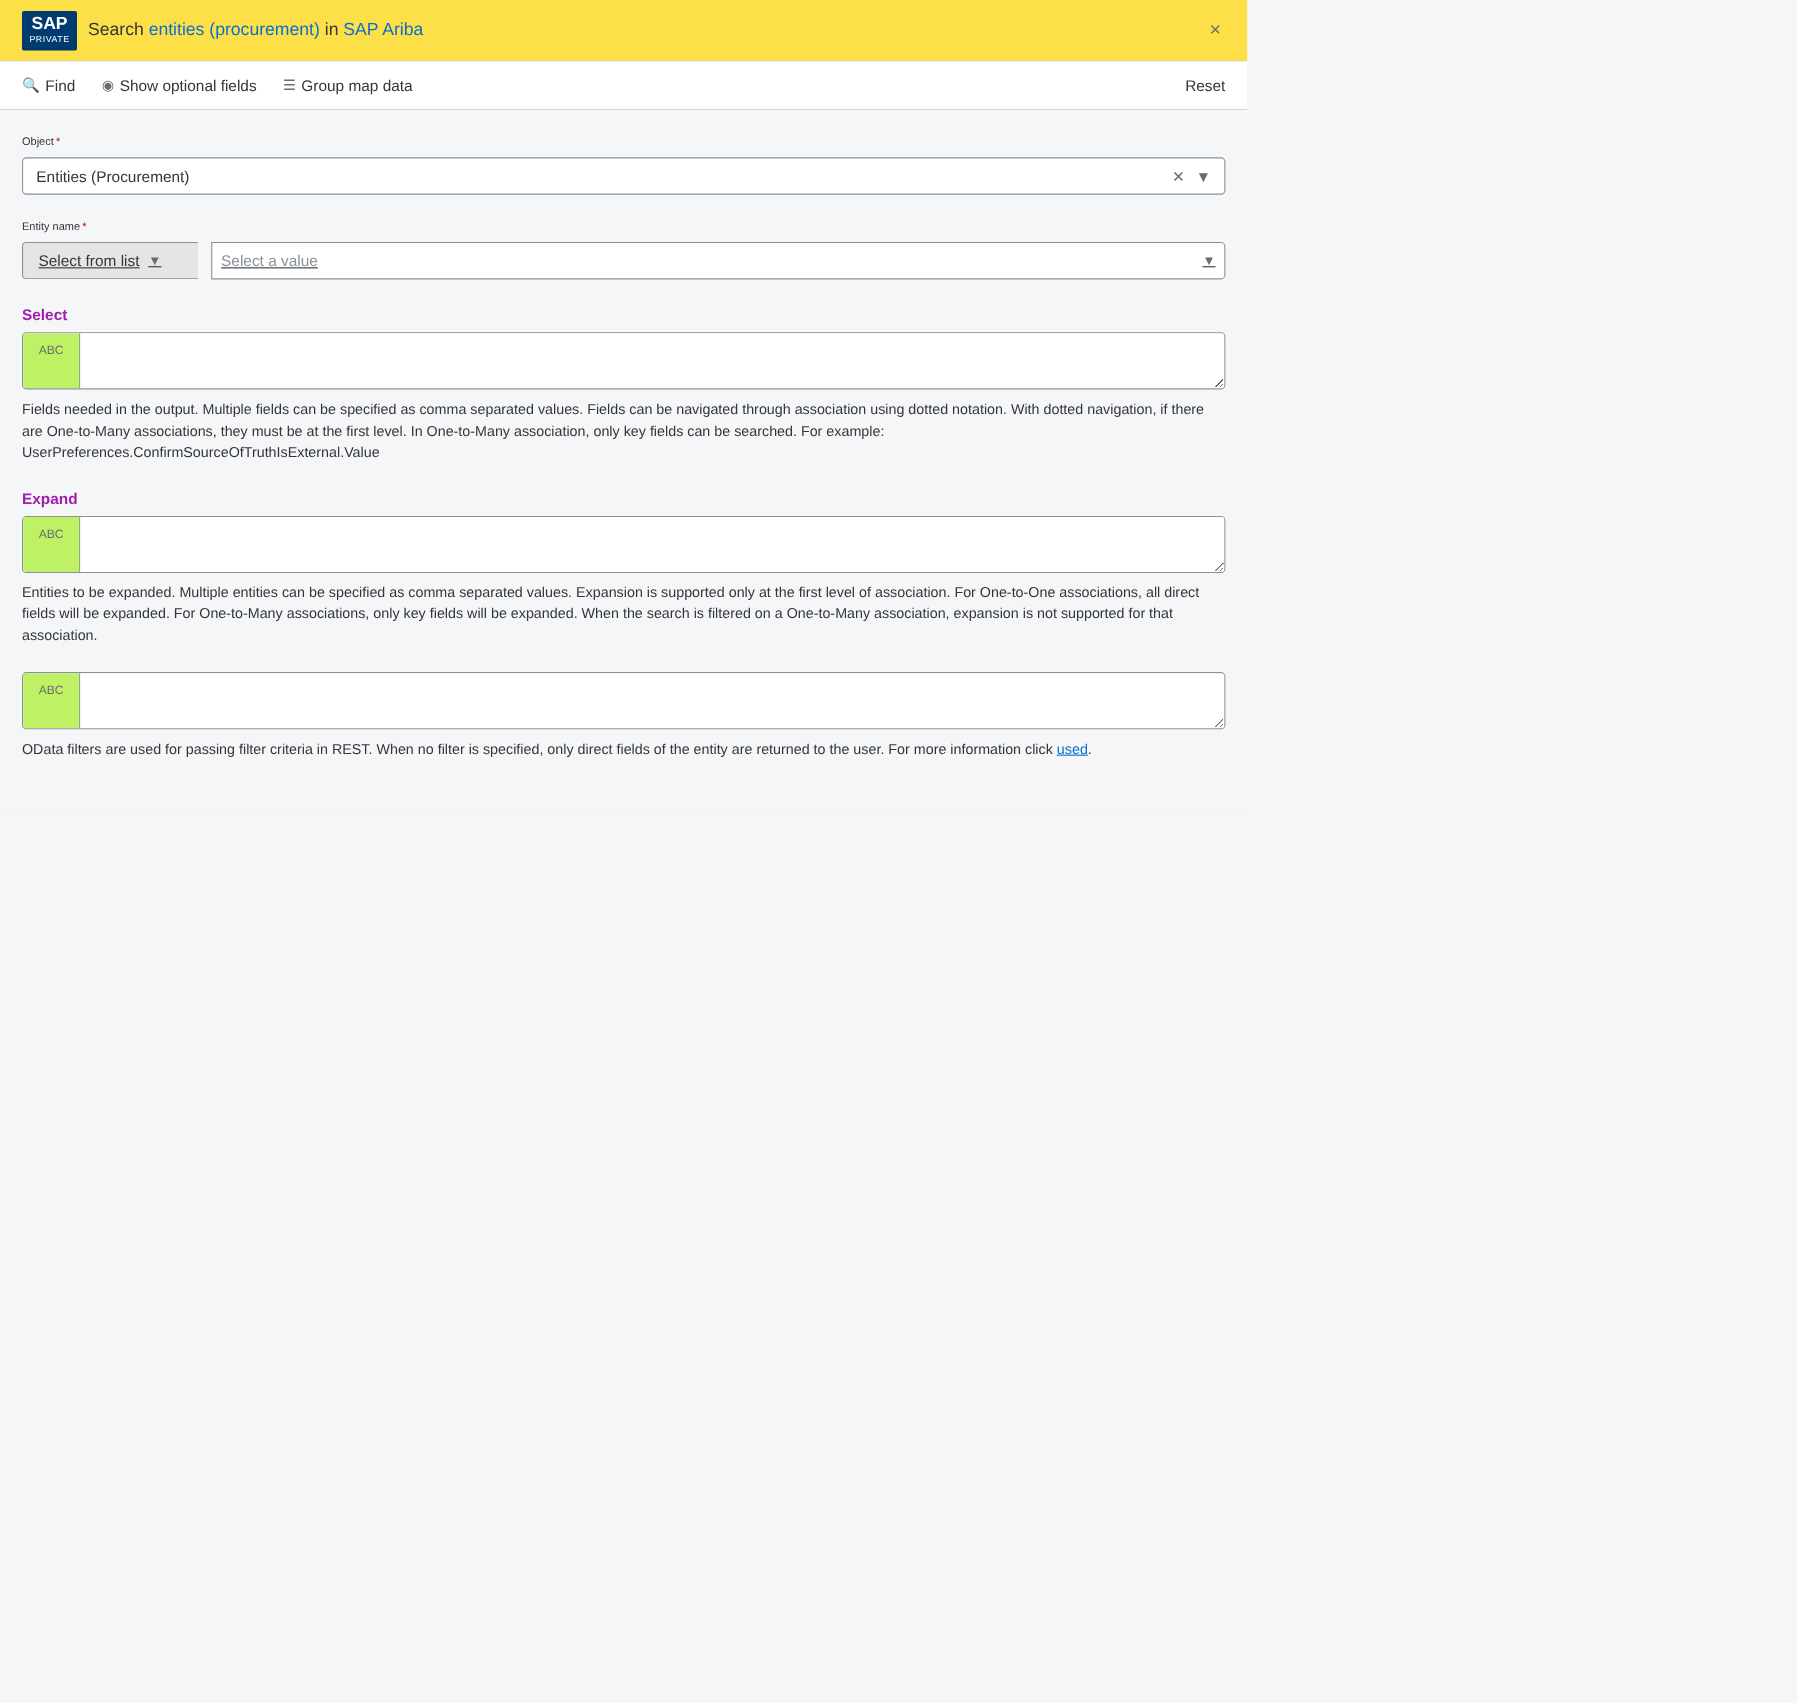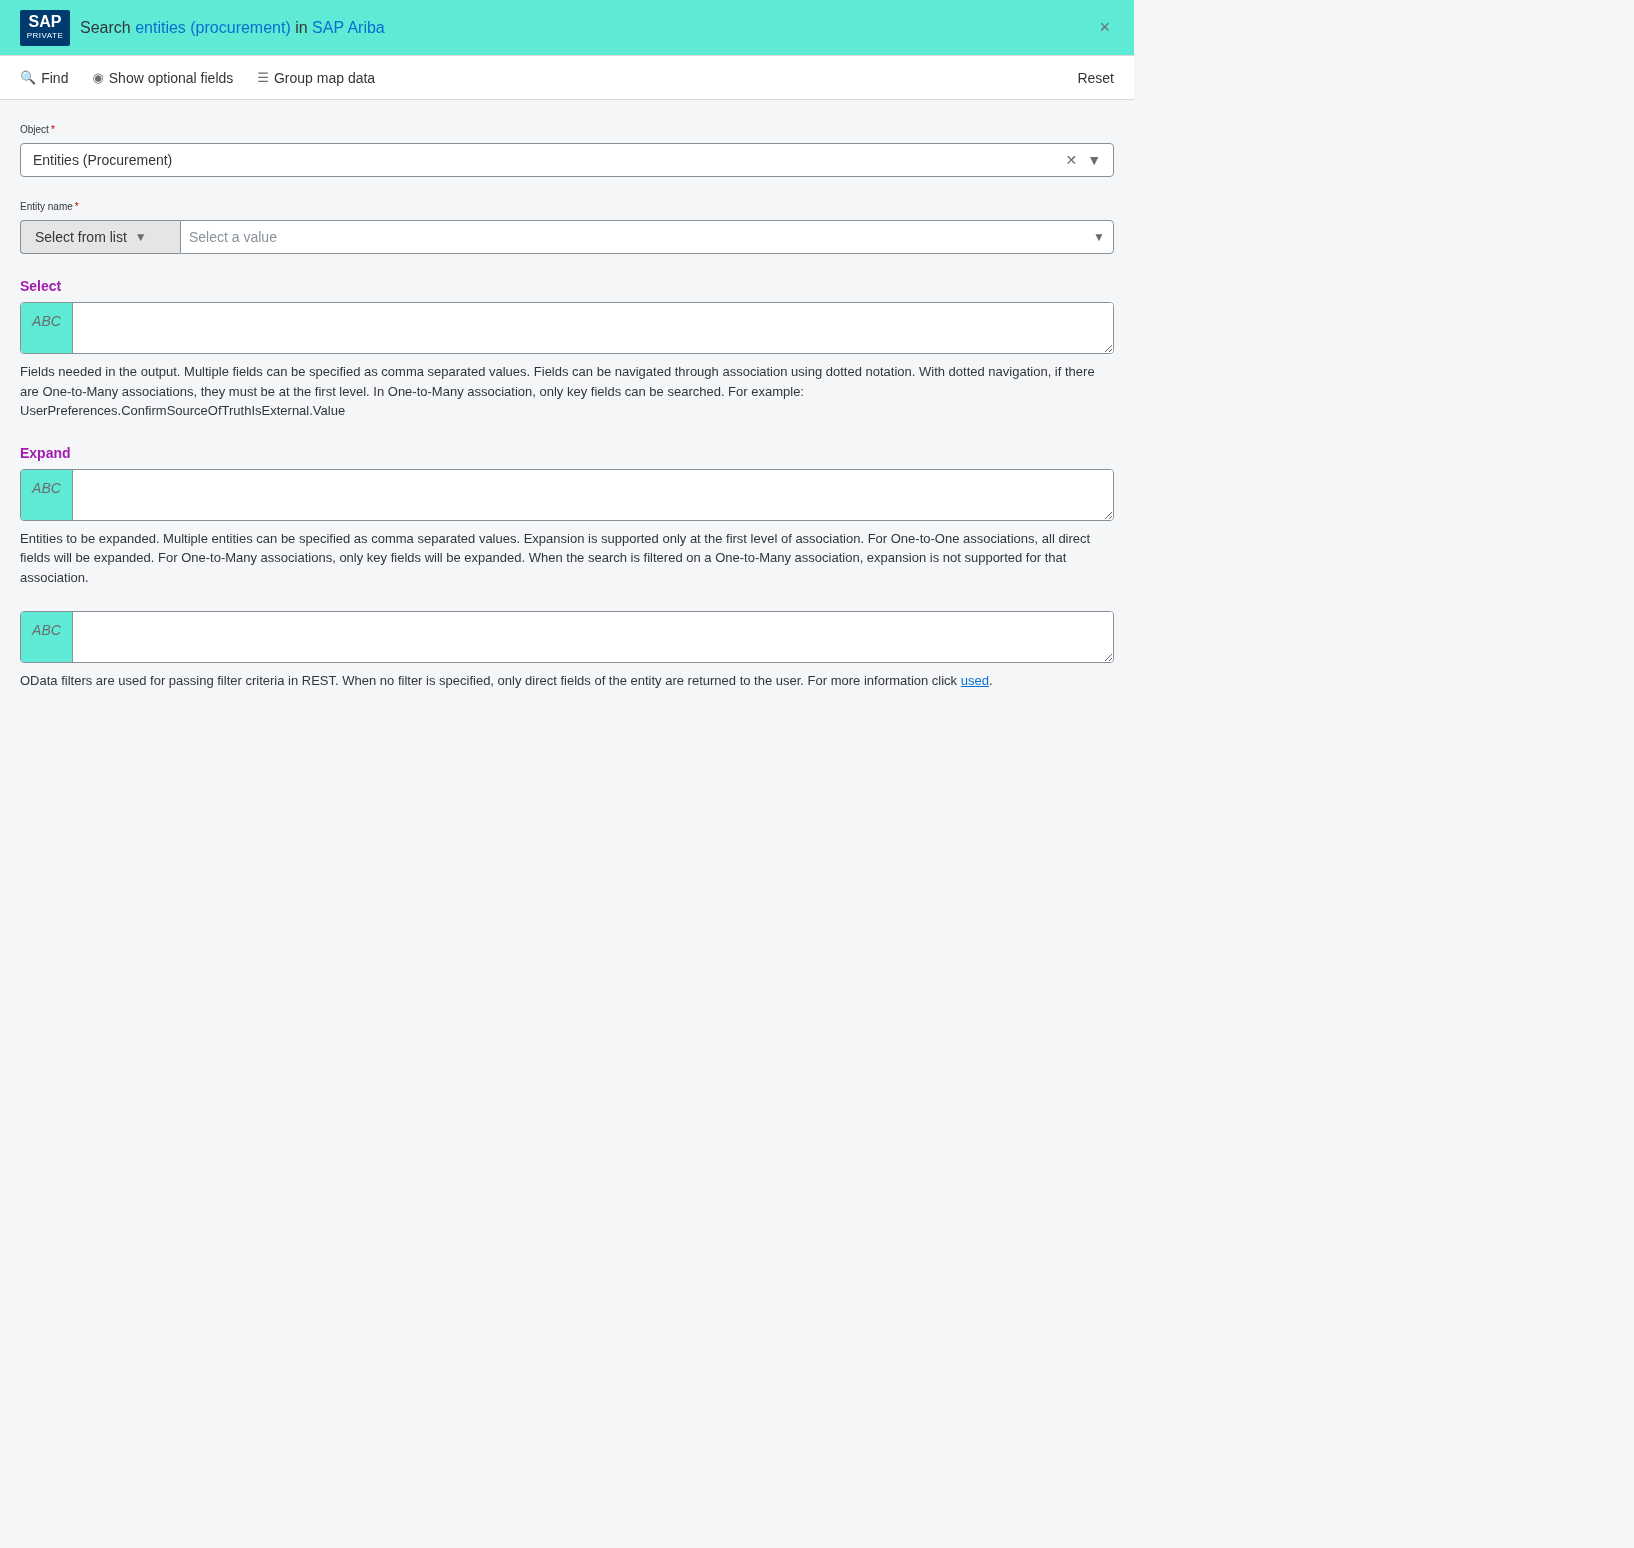--- a/index.html
+++ b/index.html
@@ -7,21 +7,21 @@
       font-family: "72", "72full", Arial, Helvetica, sans-serif;
       font-size: 14px;
       background: #f5f6f7;
       color: #32363a;
       width: 1134px;
       min-height: 1048px;
     }
 
     
     .header {
-      background: #5eead4;
+      background: #fde047;
       border-bottom: 1px solid #d9d9d9;
       padding: 0 20px;
       height: 56px;
       display: flex;
       align-items: center;
       justify-content: space-between;
     }
     .header-left {
       display: flex;
       align-items: center;
@@ -144,22 +144,23 @@
     .object-select-icons {
       display: flex;
       align-items: center;
       gap: 10px;
       color: #6a6d70;
     }
 
     
     .entity-name-row {
       display: flex;
-      gap: 0;
+      gap: 12px;
       width: 100%;
+      text-decoration: underline;
     }
     .select-from-list-btn {
       background: #e5e5e5;
       border: 1px solid #89919a;
       border-right: none;
       border-radius: 4px 0 0 4px;
       padding: 8px 14px;
       display: flex;
       align-items: center;
       gap: 8px;
@@ -202,32 +203,31 @@
     
     .textarea-wrapper {
       display: flex;
       border: 1px solid #89919a;
       border-radius: 4px;
       background: #fff;
       overflow: hidden;
       margin-bottom: 8px;
     }
     .abc-label {
-      background: #5eead4;
-      color: #6a6d70;
-      font-size: 14px;
+      background: #bef264;
+      color: #6a6d70;
+      font-size: 11px;
       padding: 8px 10px;
       display: flex;
       align-items: flex-start;
       padding-top: 10px;
       border-right: 1px solid #89919a;
       min-width: 52px;
       justify-content: center;
       font-weight: 500;
-      font-style: italic;
     }
     .field-textarea {
       flex: 1;
       border: none;
       outline: none;
       padding: 8px 10px;
       font-size: 14px;
       resize: vertical;
       min-height: 50px;
       font-family: inherit;

